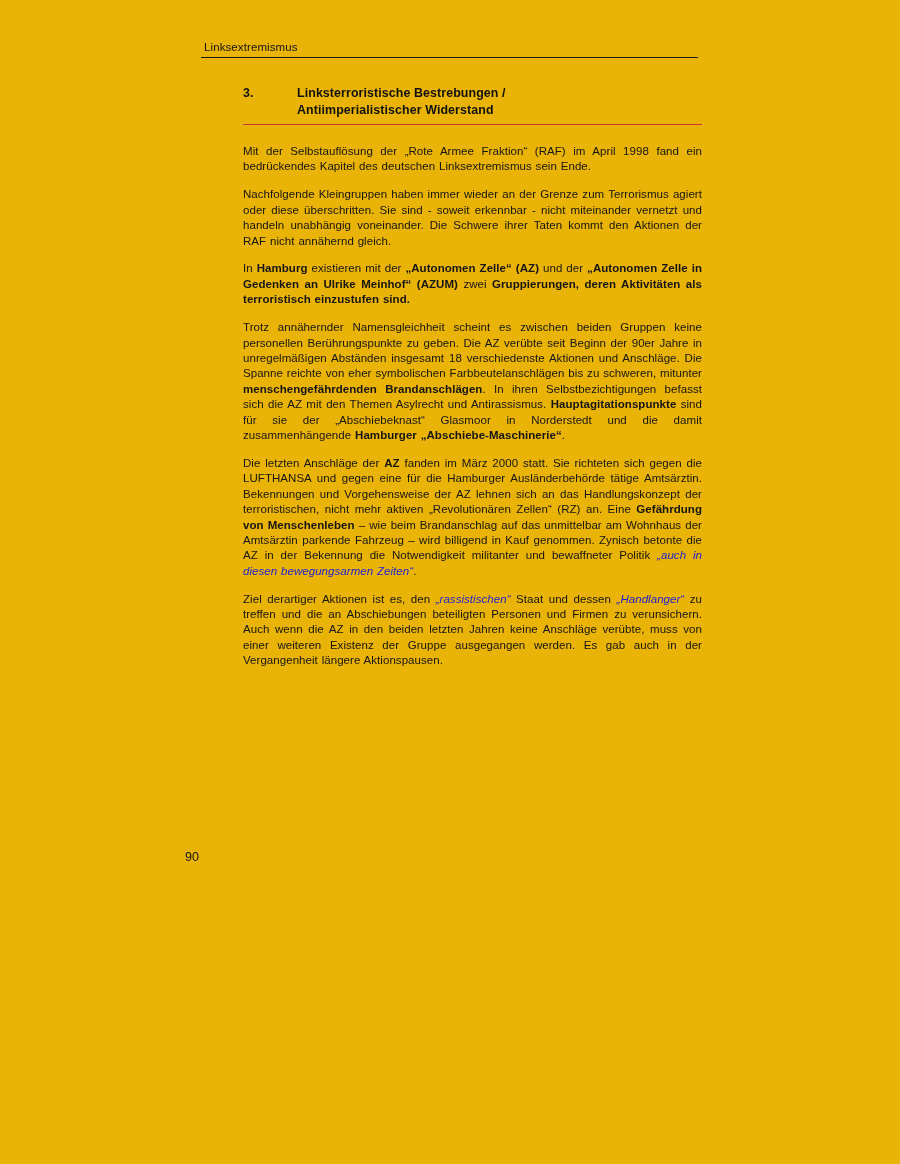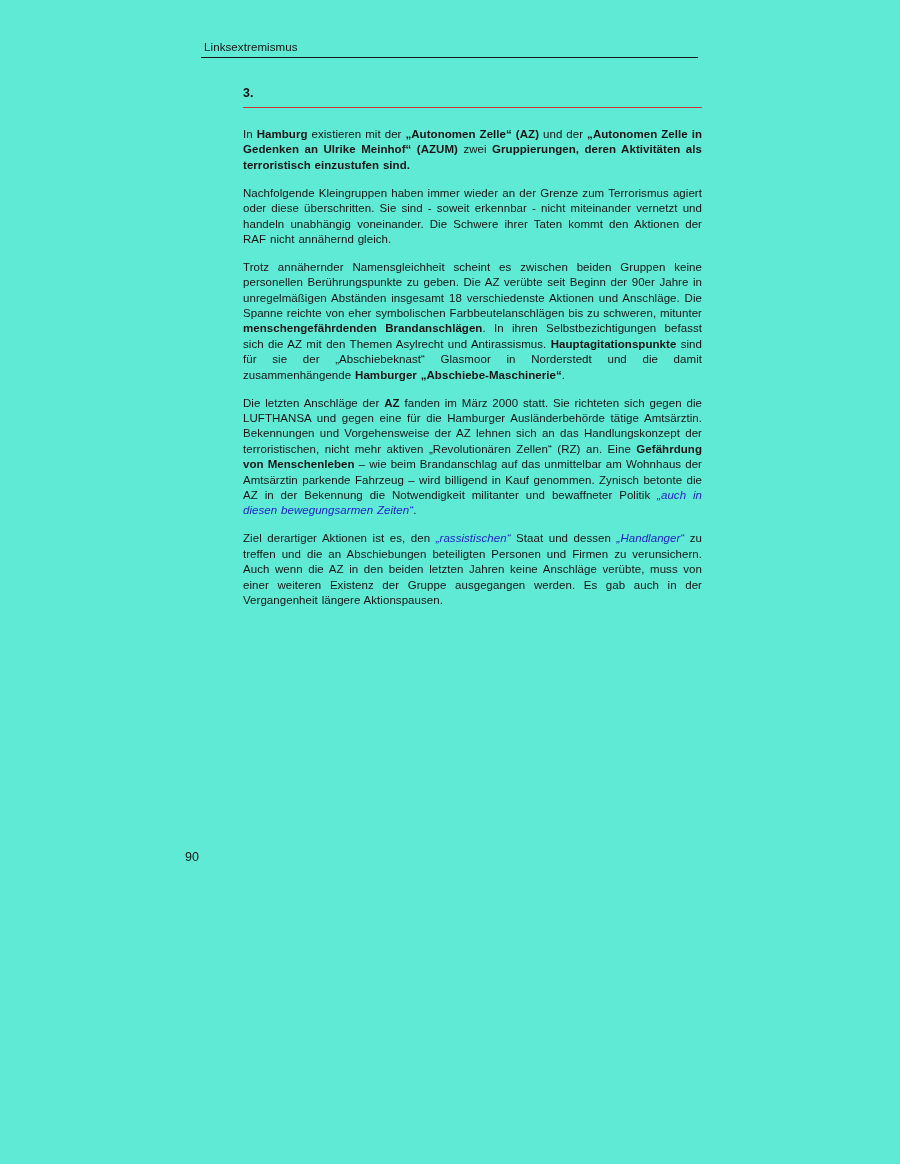--- a/index.html
+++ b/index.html
@@ -13,21 +13,21 @@
     width: 900px;
     height: 1164px;
     background: #ffffff;
     font-family: "Liberation Sans", sans-serif;
     color: var(--ink);
   }
   .page {
     position: relative;
     width: 900px;
     height: 1164px;
-    background: #5eead4;
+    background: #eab308;
     overflow: hidden;
   }
   .running-header {
     position: absolute;
     left: 204px;
     top: 40px;
     font-size: 11.5px;
     line-height: 14px;
     letter-spacing: 0.1px;
     color: var(--ink);
@@ -89,27 +89,32 @@
   <div class="running-header">
     <span>Linksextremismus</span>
   </div>
 
   <div class="header-rule"></div>
 
   <div class="content">
 
     <div class="section-heading">
       <span class="num">3.</span>
+      <span class="txt">
+        <span>Linksterroristische Bestrebungen /</span><br>
+        <span>Antiimperialistischer Widerstand</span>
+      </span>
     </div>
 
     <div class="heading-rule"></div>
 
     <div id="paragraphs">
+        <p class="para"><span>Mit der Selbstauflösung der „Rote Armee Fraktion“ (RAF) im April 1998 fand ein bedrückendes Kapitel des deutschen Linksextremismus sein Ende.</span></p>
+        <p class="para"><span>Nachfolgende Kleingruppen haben immer wieder an der Grenze zum Terrorismus agiert oder diese überschritten. Sie sind - soweit erkennbar - nicht miteinander vernetzt und handeln unabhängig voneinander. Die Schwere ihrer Taten kommt den Aktionen der RAF nicht annähernd gleich.</span></p>
         <p class="para"><span>In </span><span class="b">Hamburg</span><span> existieren mit der </span><span class="b">„Autonomen Zelle“ (AZ)</span><span> und der </span><span class="b">„Autonomen Zelle in Gedenken an Ulrike Meinhof“ (AZUM)</span><span> zwei </span><span class="b">Gruppierungen, deren Aktivitäten als terroristisch einzustufen sind.</span></p>
-        <p class="para"><span>Nachfolgende Kleingruppen haben immer wieder an der Grenze zum Terrorismus agiert oder diese überschritten. Sie sind - soweit erkennbar - nicht miteinander vernetzt und handeln unabhängig voneinander. Die Schwere ihrer Taten kommt den Aktionen der RAF nicht annähernd gleich.</span></p>
         <p class="para"><span>Trotz annähernder Namensgleichheit scheint es zwischen beiden Gruppen keine personellen Berührungspunkte zu geben. Die AZ verübte seit Beginn der 90er Jahre in unregelmäßigen Abständen insgesamt 18 verschiedenste Aktionen und Anschläge. Die Spanne reichte von eher symbolischen Farbbeutelanschlägen bis zu schweren, mitunter </span><span class="b">menschengefährdenden Brandanschlägen</span><span>. In ihren Selbstbezichtigungen befasst sich die AZ mit den Themen Asylrecht und Antirassismus. </span><span class="b">Hauptagitationspunkte</span><span> sind für sie der „Abschiebeknast“ Glasmoor in Norderstedt und die damit zusammenhängende </span><span class="b">Hamburger „Abschiebe-Maschinerie“</span><span>.</span></p>
         <p class="para"><span>Die letzten Anschläge der </span><span class="b">AZ</span><span> fanden im März 2000 statt. Sie richteten sich gegen die LUFTHANSA und gegen eine für die Hamburger Ausländerbehörde tätige Amtsärztin. Bekennungen und Vorgehensweise der AZ lehnen sich an das Handlungskonzept der terroristischen, nicht mehr aktiven „Revolutionären Zellen“ (RZ) an. Eine </span><span class="b">Gefährdung von Menschenleben</span><span> – wie beim Brandanschlag auf das unmittelbar am Wohnhaus der Amtsärztin parkende Fahrzeug – wird billigend in Kauf genommen. Zynisch betonte die AZ in der Bekennung die Notwendigkeit militanter und bewaffneter Politik </span><span class="q">„auch in diesen bewegungsarmen Zeiten“</span><span>.</span></p>
         <p class="para"><span>Ziel derartiger Aktionen ist es, den </span><span class="q">„rassistischen“</span><span> Staat und dessen </span><span class="q">„Handlanger“</span><span> zu treffen und die an Abschiebungen beteiligten Personen und Firmen zu verunsichern. Auch wenn die AZ in den beiden letzten Jahren keine Anschläge verübte, muss von einer weiteren Existenz der Gruppe ausgegangen werden. Es gab auch in der Vergangenheit längere Aktionspausen.</span></p>
       </div>
 
   </div>
 
   <div class="page-number">90</div>
 
 </div>

